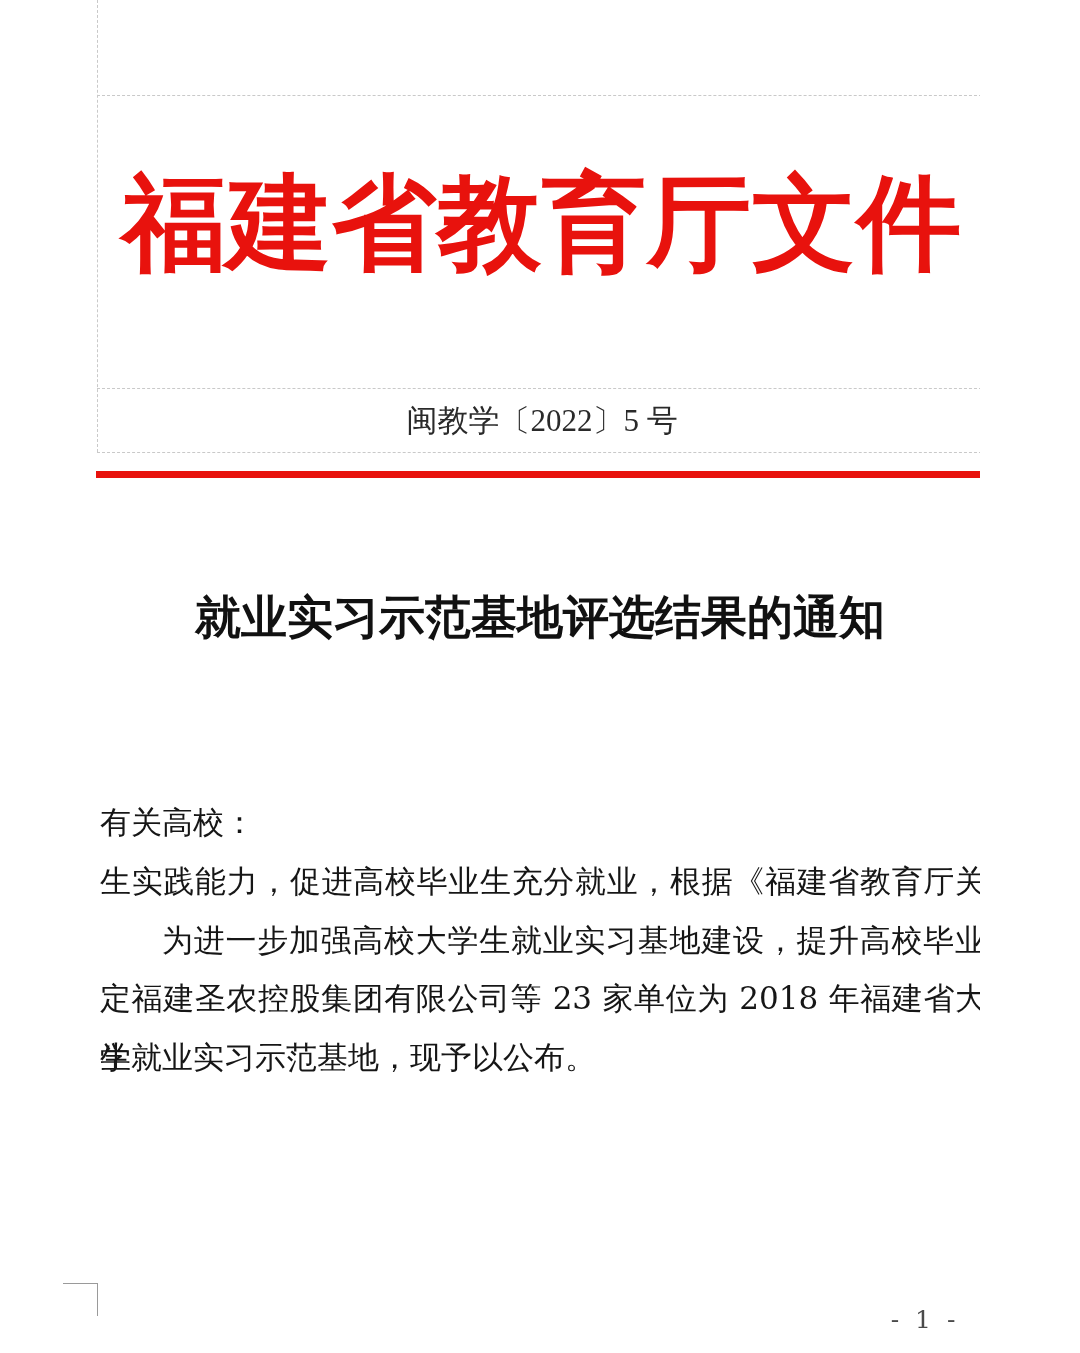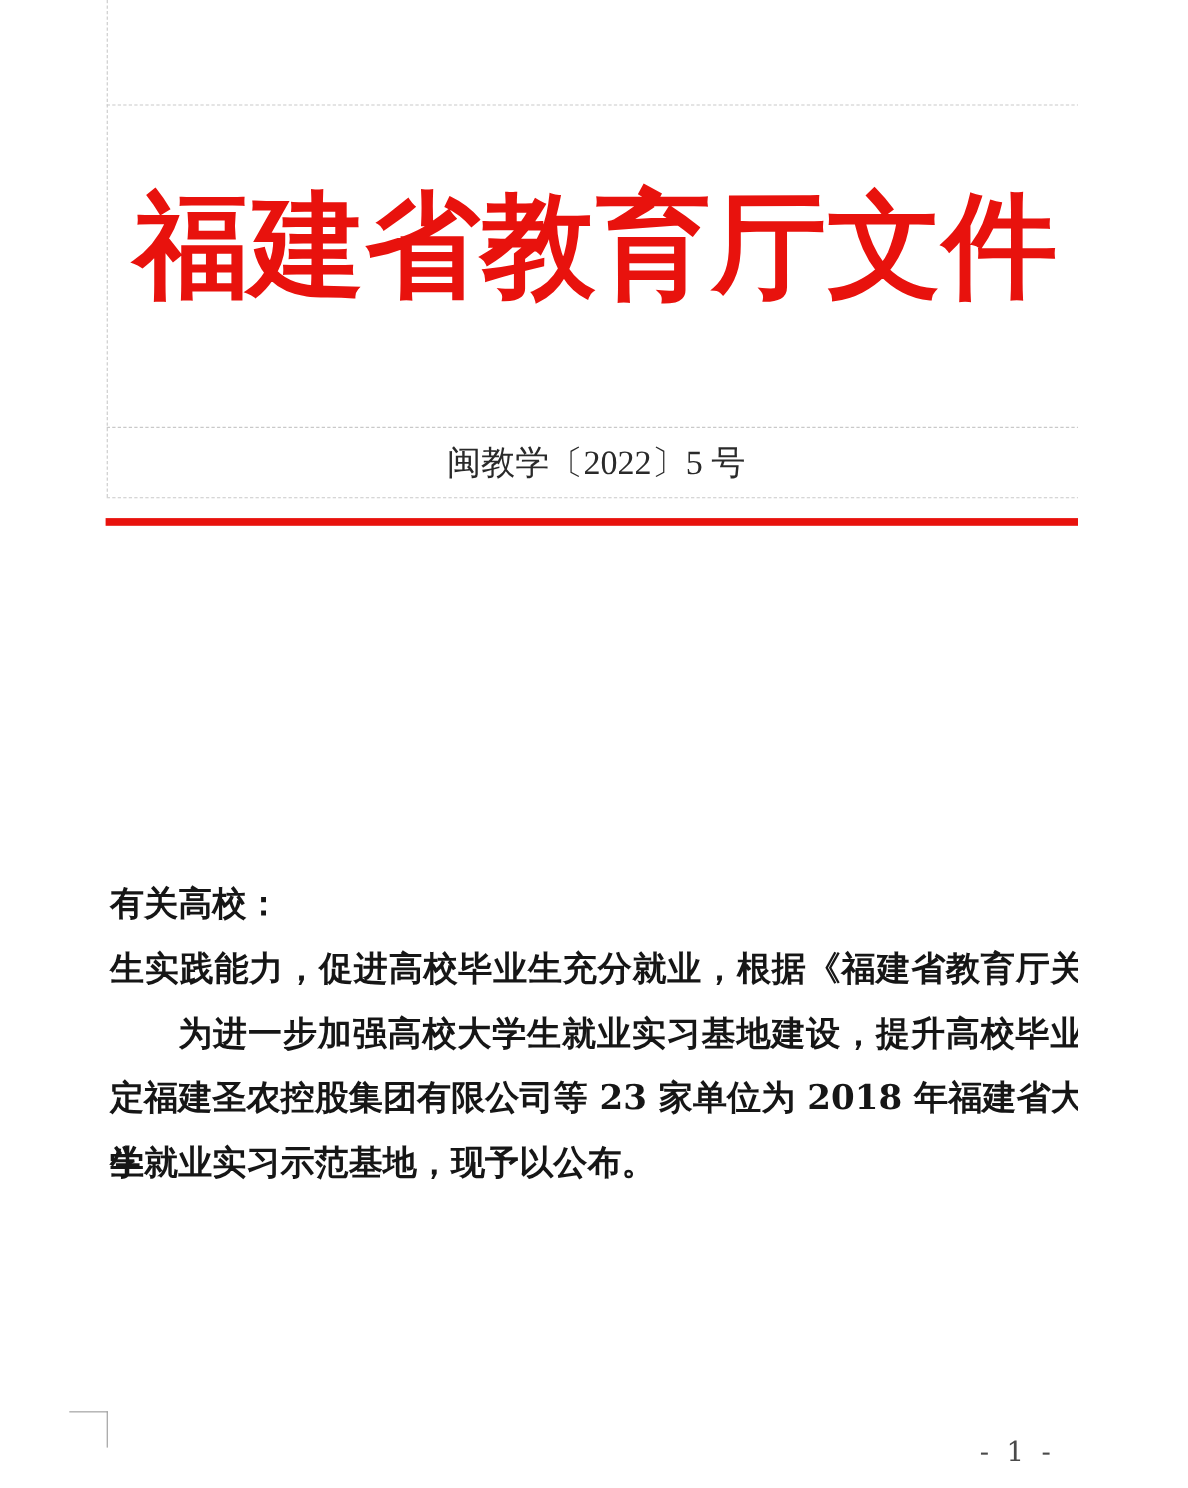--- a/index.html
+++ b/index.html
@@ -73,21 +73,20 @@
     left: 100px;
     top: 793px;
     width: 886px;
     font-size: 31px;
     color: #161616;
   }
   .body-line {
     height: 58.8px;
     line-height: 58.8px;
     white-space: nowrap;
-    font-weight: bold;
   }
   .body-line.just {
     white-space: normal;
     text-align: justify;
     text-align-last: justify;
   }
   .body-line.indent { text-indent: 2em; }
 
   
   .crop-mark { position: absolute; }
@@ -124,20 +123,21 @@
   <div class="gridline h-2"></div>
   <div class="gridline h-3"></div>
 
   <div class="org-title">福建省教育厅文件</div>
 
   <div class="doc-number">闽教学〔2022〕5 号</div>
 
   <div class="red-rule"></div>
 
   <div class="doc-title">
+    <div>就业实习示范基地评选结果的通知</div>
   </div>
 
   <div class="body-block">
     <div class="body-line">有关高校：</div>
     <div class="body-line just">生实践能力，促进高校毕业生充分就业，根据《福建省教育厅关</div>
     <div class="body-line just indent">为进一步加强高校大学生就业实习基地建设，提升高校毕业</div>
     <div class="body-line just">定福建圣农控股集团有限公司等 23 家单位为 2018 年福建省大学</div>
     <div class="body-line">生就业实习示范基地，现予以公布。</div>
   </div>
 

